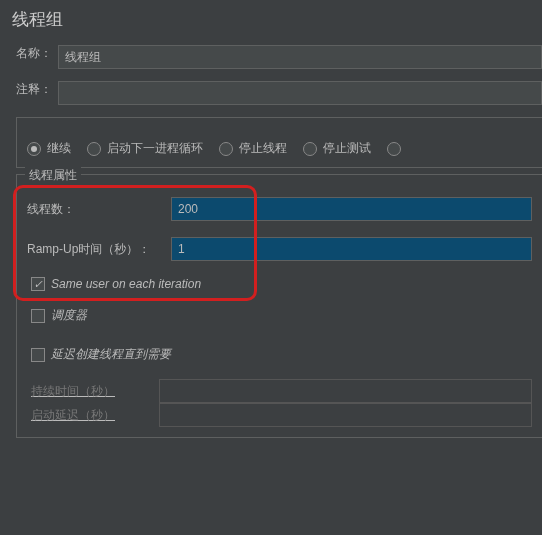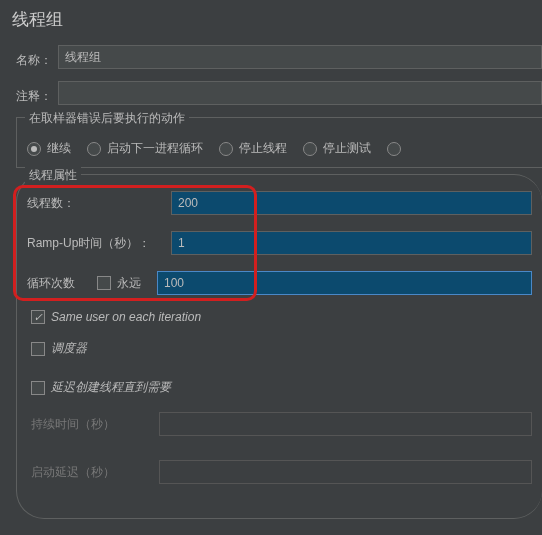--- a/index.html
+++ b/index.html
@@ -16,21 +16,21 @@
   padding: 8px 0 0 6px;
 }
 .panel-title {
   font-size: 17px;
   color: #cccccc;
   font-weight: normal;
   margin: 0 0 14px 6px;
 }
 .form-row {
   display: flex;
-  align-items: flex-end;
+  align-items: flex-start;
   margin-bottom: 12px;
   padding-left: 10px;
 }
 .form-row label.field-label {
   width: 42px;
   color: #bbbbbb;
 }
 .text-input {
   flex: 1;
   height: 24px;
@@ -133,22 +133,23 @@
   line-height: 1;
 }
 .loop-forever { width: 60px; }
 .check-row {
   margin: 15px 0 16px 4px;
   font-style: italic;
 }
 .disabled-row {
   display: flex;
   align-items: center;
-  margin-bottom: 24px;
+  margin-bottom: 0;
   padding-left: 4px;
+  text-decoration: underline;
 }
 .disabled-label {
   width: 128px;
   color: #777;
 }
 .disabled-input {
   flex: 1;
   height: 24px;
   background: #3c3f41;
   border: 1px solid #555;
@@ -171,21 +172,20 @@
     <label class="field-label">名称：</label>
     <input type="text" class="text-input" value="线程组" style="">
   </div>
 
   <div class="form-row">
     <label class="field-label">注释：</label>
     <input type="text" class="text-input" value="" style="">
   </div>
 
   <div class="fieldset">
-    <span class="fieldset-title">在取样器错误后要执行的动作</span>
     <div class="radio-row">
       <div class="radio-item">
         <span class="radio-circle checked"></span>
         <span>继续</span>
       </div>
       <div class="radio-item">
         <span class="radio-circle"></span>
         <span>启动下一进程循环</span>
       </div>
       <div class="radio-item">
@@ -195,41 +195,33 @@
       <div class="radio-item">
         <span class="radio-circle"></span>
         <span>停止测试</span>
       </div>
       <div class="radio-item">
         <span class="radio-circle"></span>
       </div>
     </div>
   </div>
 
-  <div class="fieldset" style="padding-top:16px;border-radius:28px;">
+  <div class="fieldset" style="padding-top:22px;">
     <span class="fieldset-title">线程属性</span>
 
     <div class="prop-row">
       <span class="prop-label">线程数：</span>
       <input type="text" class="prop-input" value="200" style="">
     </div>
 
     <div class="prop-row">
       <span class="prop-label">Ramp-Up时间（秒）：</span>
       <input type="text" class="prop-input" value="1" style="">
     </div>
 
-    <div class="loop-row">
-      <span class="loop-label">循环次数</span>
-      <div class="checkbox-item loop-forever">
-        <span class="checkbox-box"></span>
-        <span>永远</span>
-      </div>
-      <input type="text" class="prop-input" style="border-color: rgb(74, 136, 199);" value="100">
-    </div>
 
     <div class="highlight-box" style="top:10px; left:-4px; width:244px; height:116px;"></div>
 
     <div class="check-row">
       <div class="checkbox-item">
         <span class="checkbox-box checked"></span>
         <span>Same user on each iteration</span>
       </div>
     </div>
 

